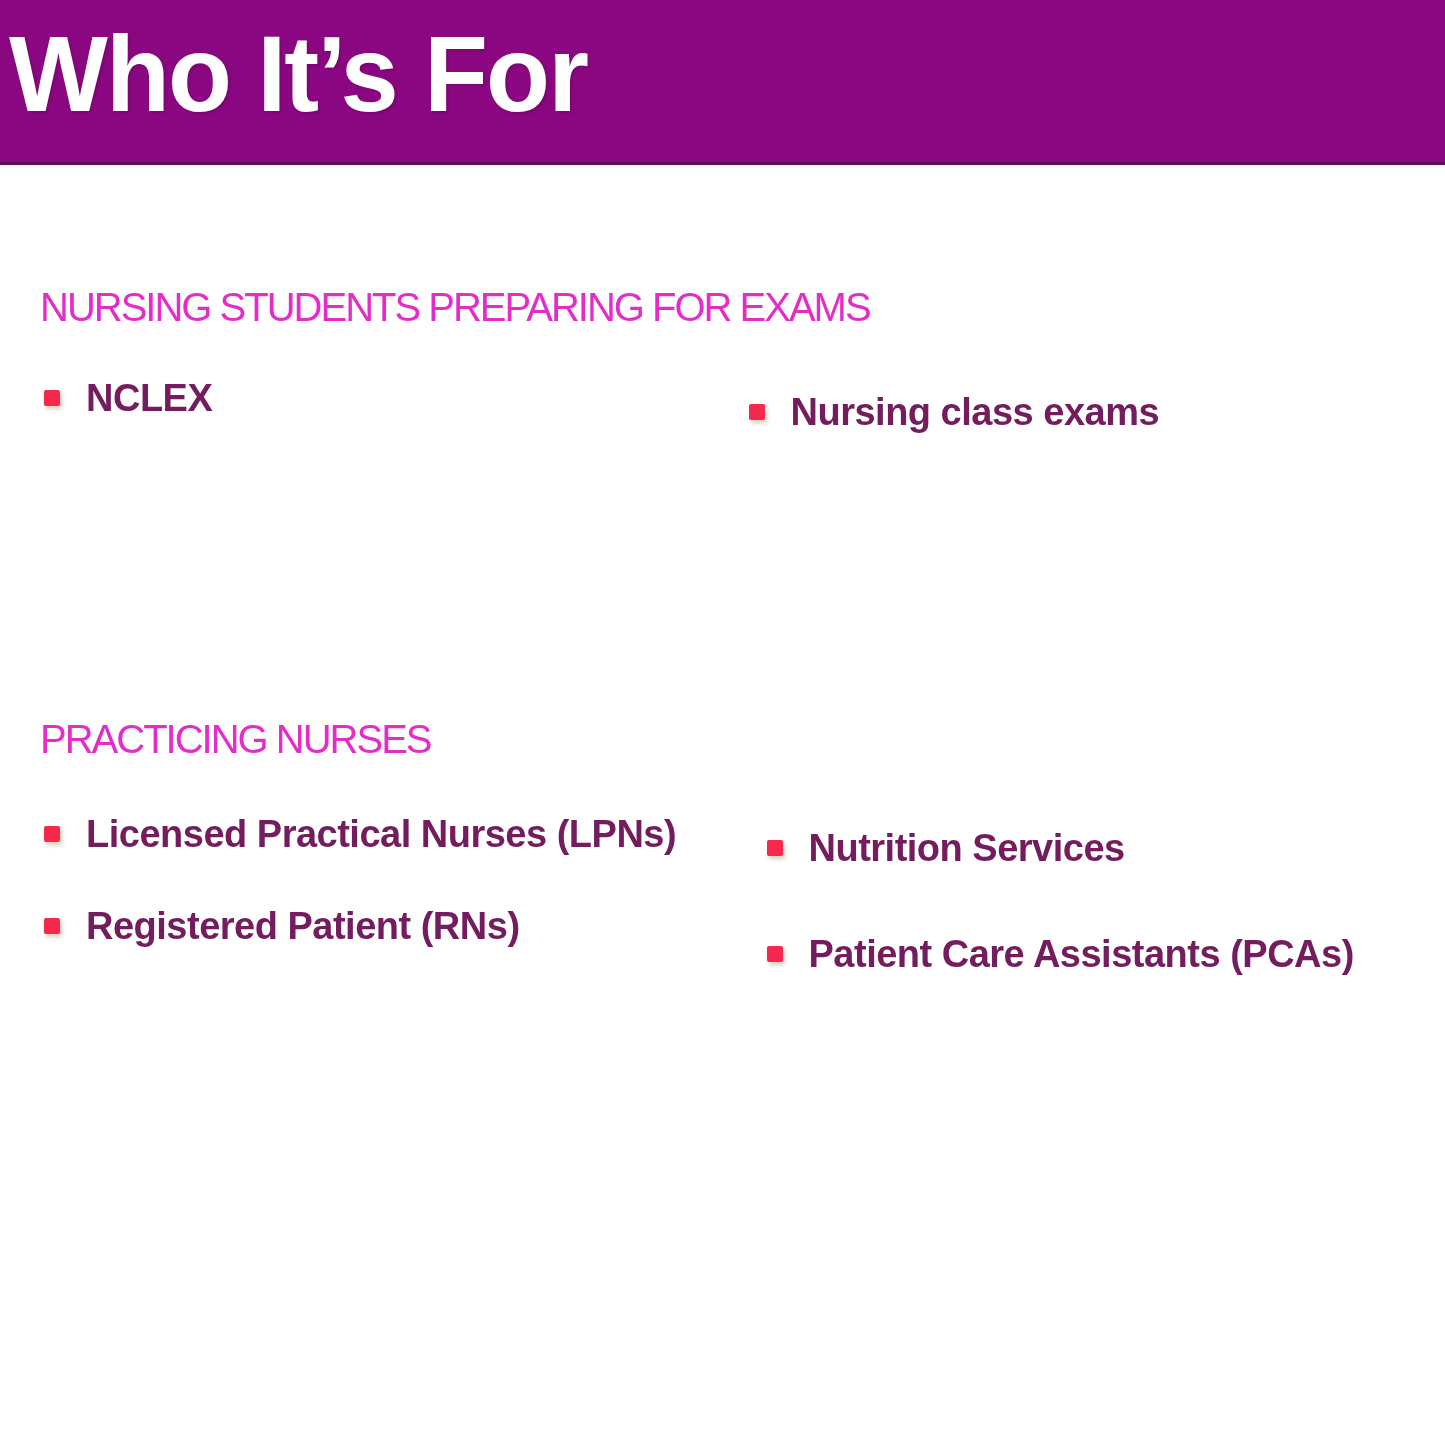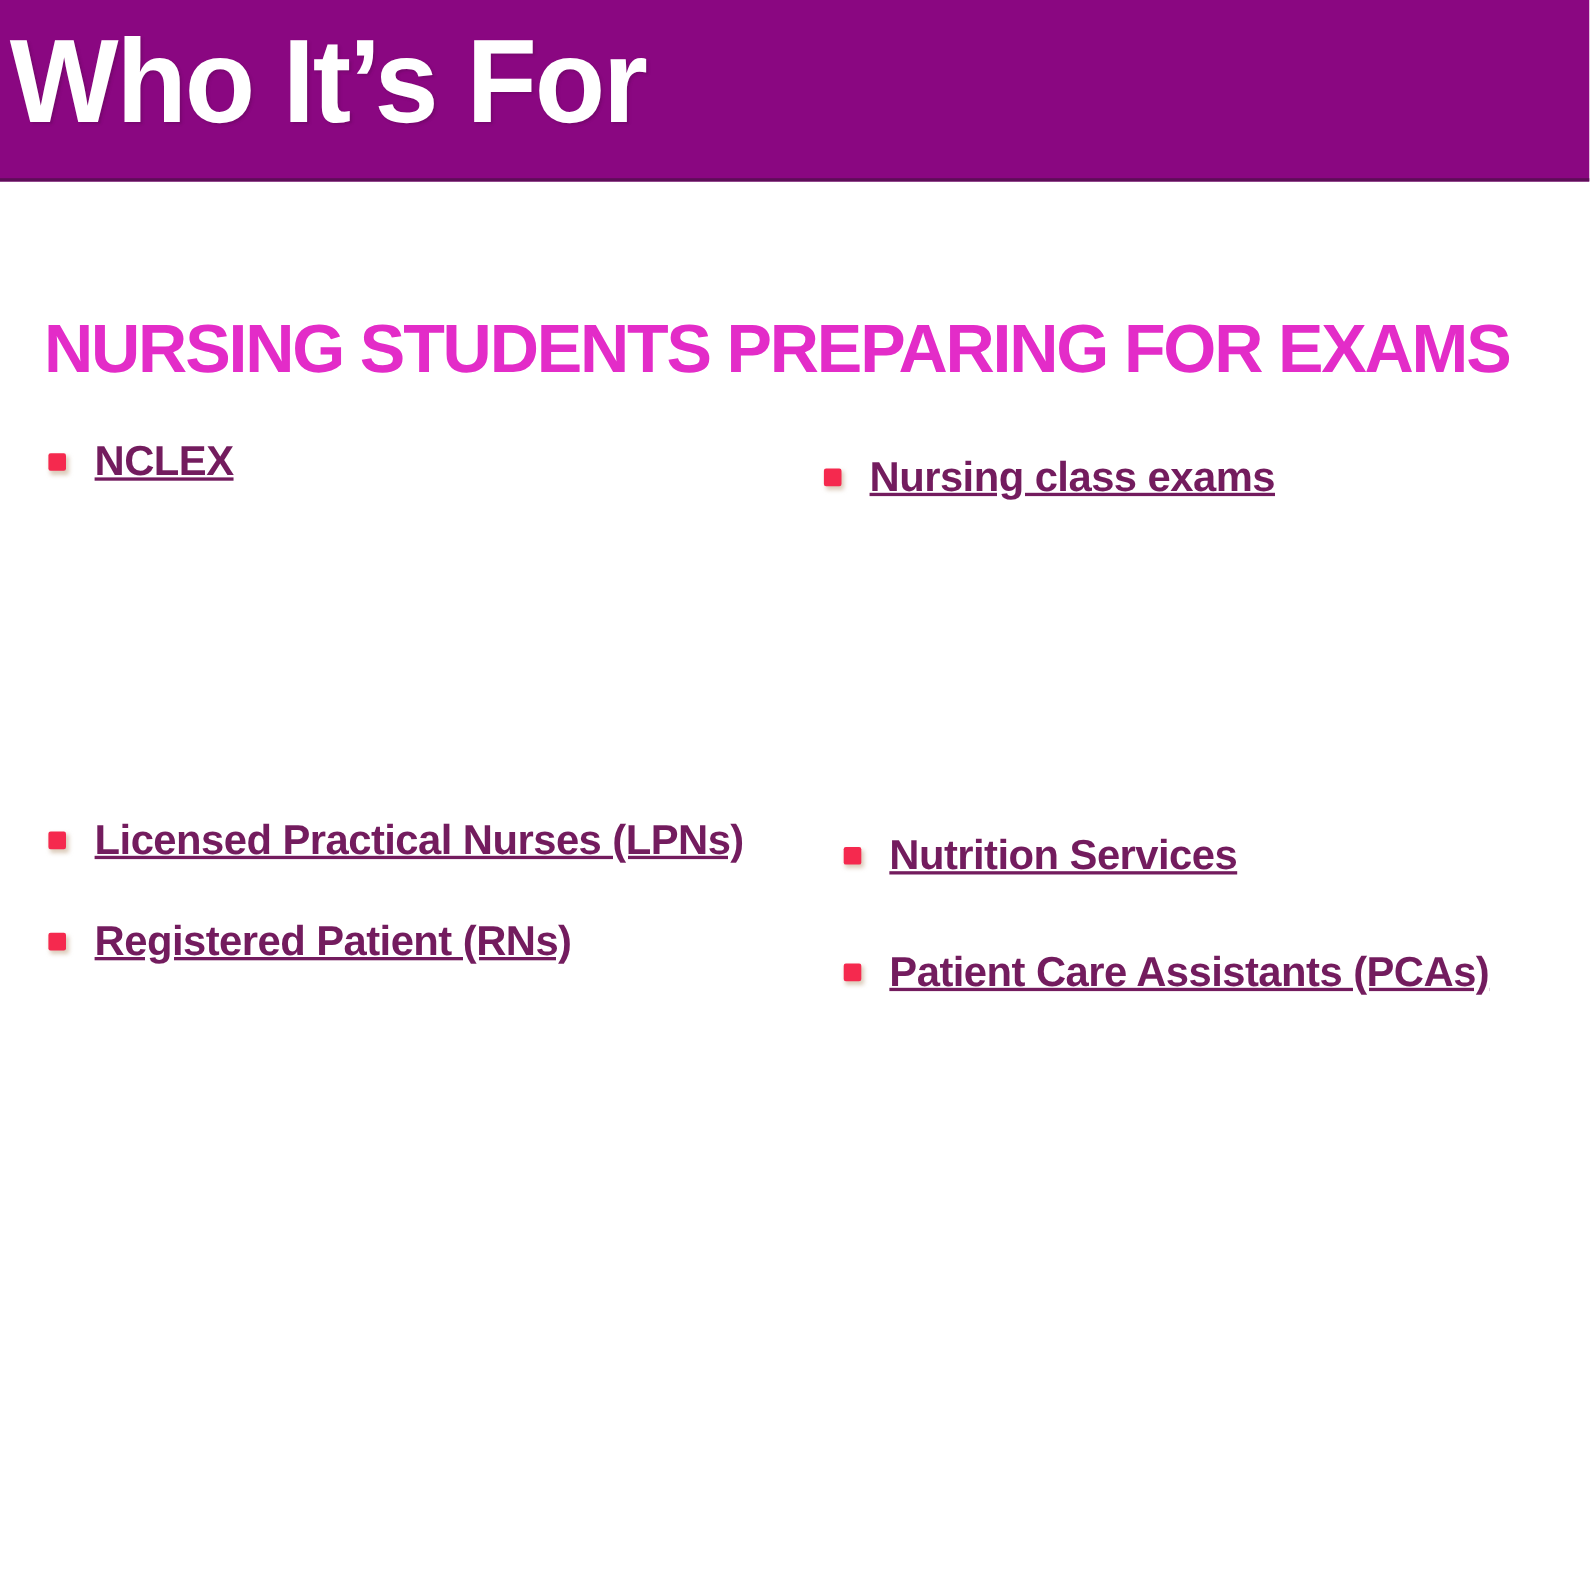--- a/index.html
+++ b/index.html
@@ -41,22 +41,22 @@
     line-height: 1;
     padding-bottom: 14px;
     text-shadow: 2px 2px 2px rgba(90,10,80,0.35);
   }
   .content {
     padding: 0 40px;
   }
   section.group { display: block; }
   .section-heading {
     color: var(--heading-color);
-    font-size: 62px;
-    font-weight: 700;
+    font-size: 40px;
+    font-weight: 400;
     letter-spacing: -2px;
     line-height: 1;
     white-space: nowrap;
     margin-top: 28px;
   }
   #section-1 { margin-top: 122px; }
   #section-1 .grid { margin-top: 48px; }
   #section-2 { margin-top: 238px; }
   #section-2 .grid { margin-top: 52px; gap: 36px; }
   .grid {
@@ -81,21 +81,20 @@
     flex: 0 0 16px;
     margin-right: 26px;
   }
   .item .label {
     color: var(--item-color);
     font-size: 38px;
     font-weight: 700;
     letter-spacing: -0.5px;
     white-space: nowrap;
     line-height: 1;
-    text-decoration: underline;
   }
 </style>
 </head>
 <body>
 
 <div class="slide">
 
   <header class="banner">
     <h1>Who It’s For</h1>
   </header>
@@ -114,20 +113,21 @@
         <div class="col col-right">
           <div class="item">
             <span class="bullet"></span>
             <span class="label">Nursing class exams</span>
           </div>
         </div>
       </div>
     </section>
 
     <section class="group" id="section-2">
+      <h2 class="section-heading">PRACTICING NURSES</h2>
       <div class="grid">
         <div class="col col-left">
           <div class="item">
             <span class="bullet"></span>
             <span class="label">Licensed Practical Nurses (LPNs)</span>
           </div>
           <div class="item">
             <span class="bullet"></span>
             <span class="label">Registered Patient (RNs)</span>
           </div>

